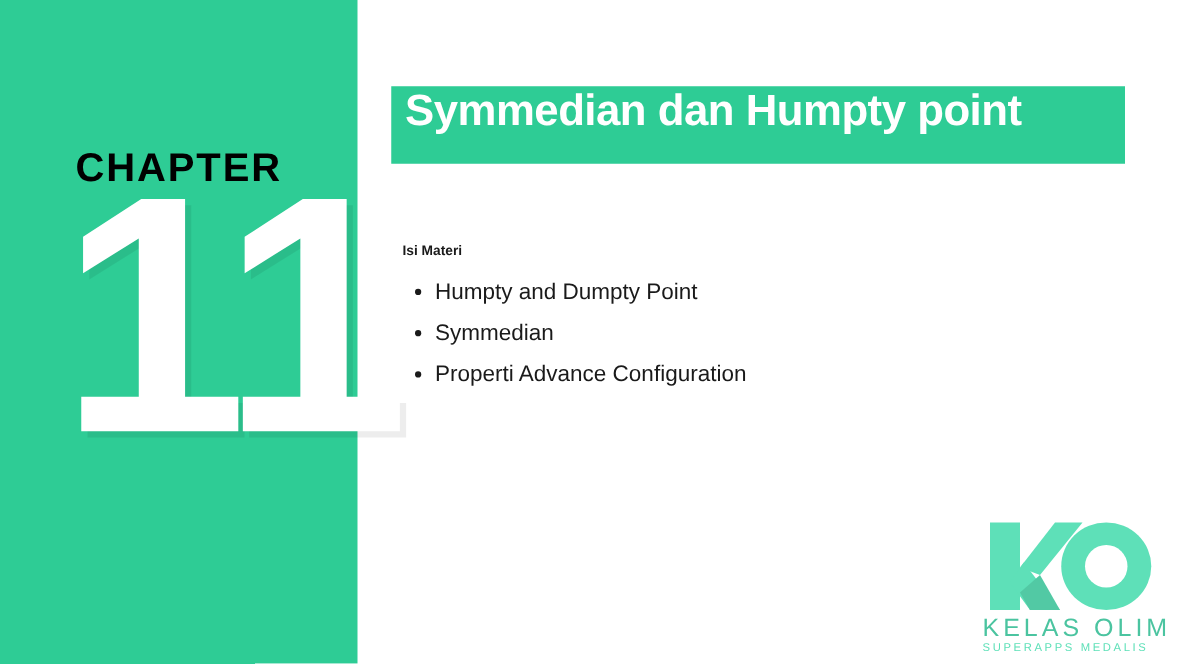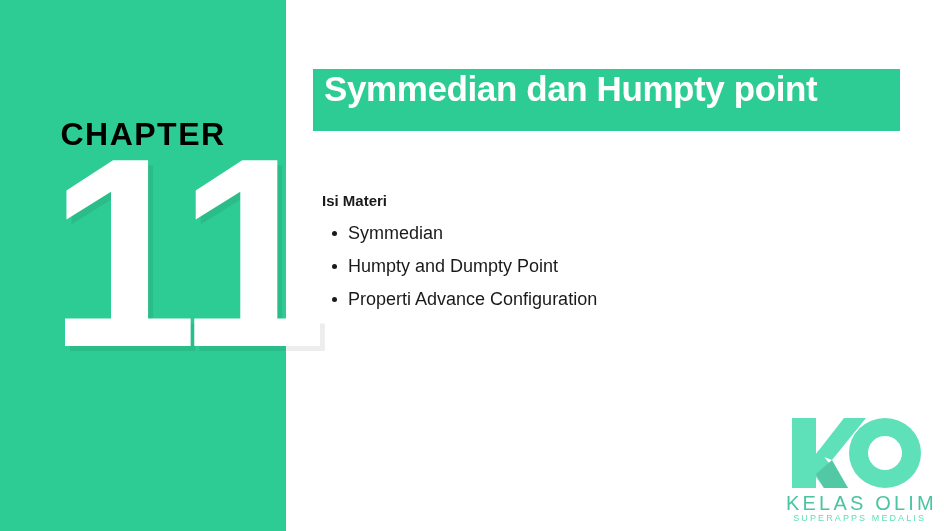--- a/index.html
+++ b/index.html
@@ -88,21 +88,21 @@
   #content-block {
     position: absolute;
     left: 322px;
     top: 190px;
     width: 560px;
   }
 
   #content-heading {
     font-family: "Liberation Sans", sans-serif;
     font-weight: bold;
-    font-size: 15px;
+    font-size: 11px;
     line-height: 22px;
     color: #1a1a1a;
     margin: 0 0 10px 0;
   }
 
   #content-list {
     list-style: none;
     margin: 0;
     padding: 0;
   }
@@ -170,21 +170,21 @@
     line-height: 20px;
     color: var(--logo-deep, #4BC4A0);
     white-space: nowrap;
   }
 
   #brand-sub {
     position: absolute;
     left: 0;
     top: 99px;
     width: 140px;
-    text-align: right;
+    text-align: left;
     font-family: "Liberation Sans", sans-serif;
     font-size: 9px;
     font-weight: normal;
     letter-spacing: 2.1px;
     line-height: 11px;
     color: var(--logo-light, #76DCBB);
     white-space: nowrap;
   }
 </style>
 </head>
@@ -197,30 +197,30 @@
     <div id="chapter-number">11</div>
   </div>
 
   <div id="title-banner">
     <div id="title-text">Symmedian dan Humpty point</div>
   </div>
 
   <div id="content-block">
     <div id="content-heading">Isi Materi</div>
     <ul id="content-list">
+      <li>
+        <span class="bullet-dot"></span>
+        <span>Humpty and Dumpty Point</span>
+      </li>
       <li>
         <span class="bullet-dot"></span>
         <span>Symmedian</span>
       </li>
       <li>
         <span class="bullet-dot"></span>
-        <span>Humpty and Dumpty Point</span>
-      </li>
-      <li>
-        <span class="bullet-dot"></span>
         <span>Properti Advance Configuration</span>
       </li>
     </ul>
   </div>
 
 
   <div id="brand-logo">
     <svg id="brand-mark" viewBox="0 0 140 78">
 
       <path d="M6,4 L30,4 L30,74 L6,74 Z" fill="#5EE0B8"></path>

